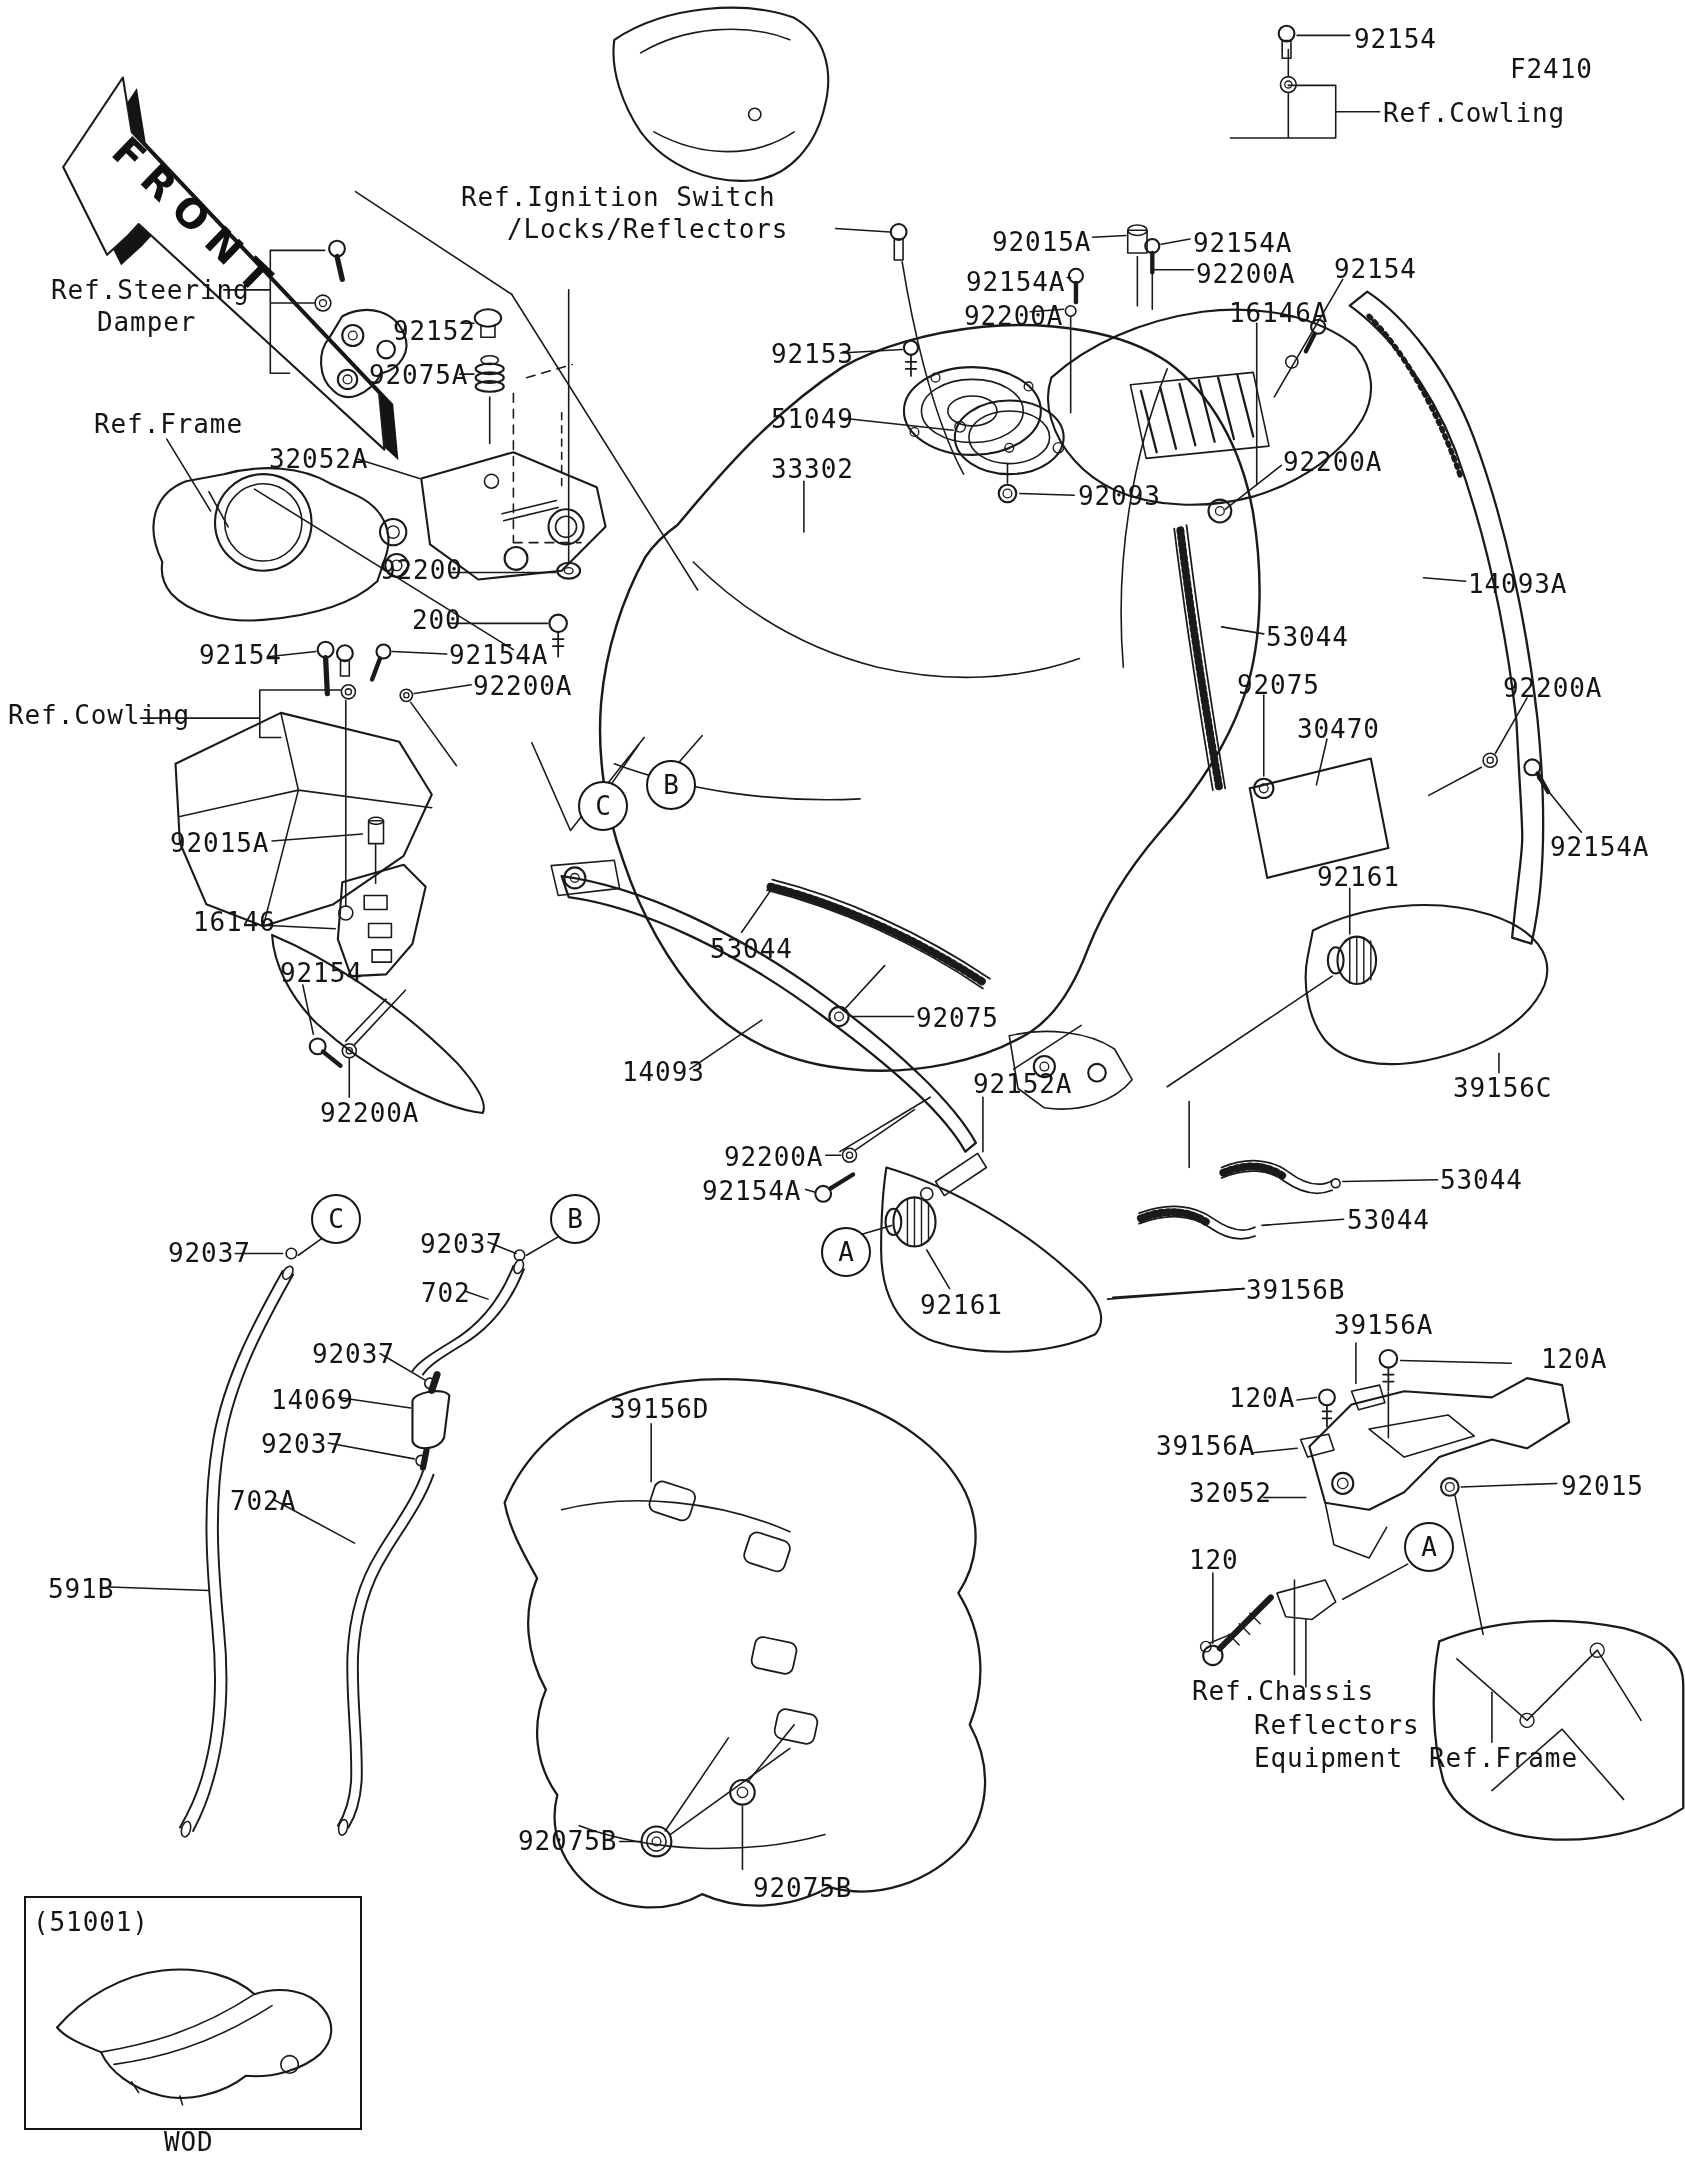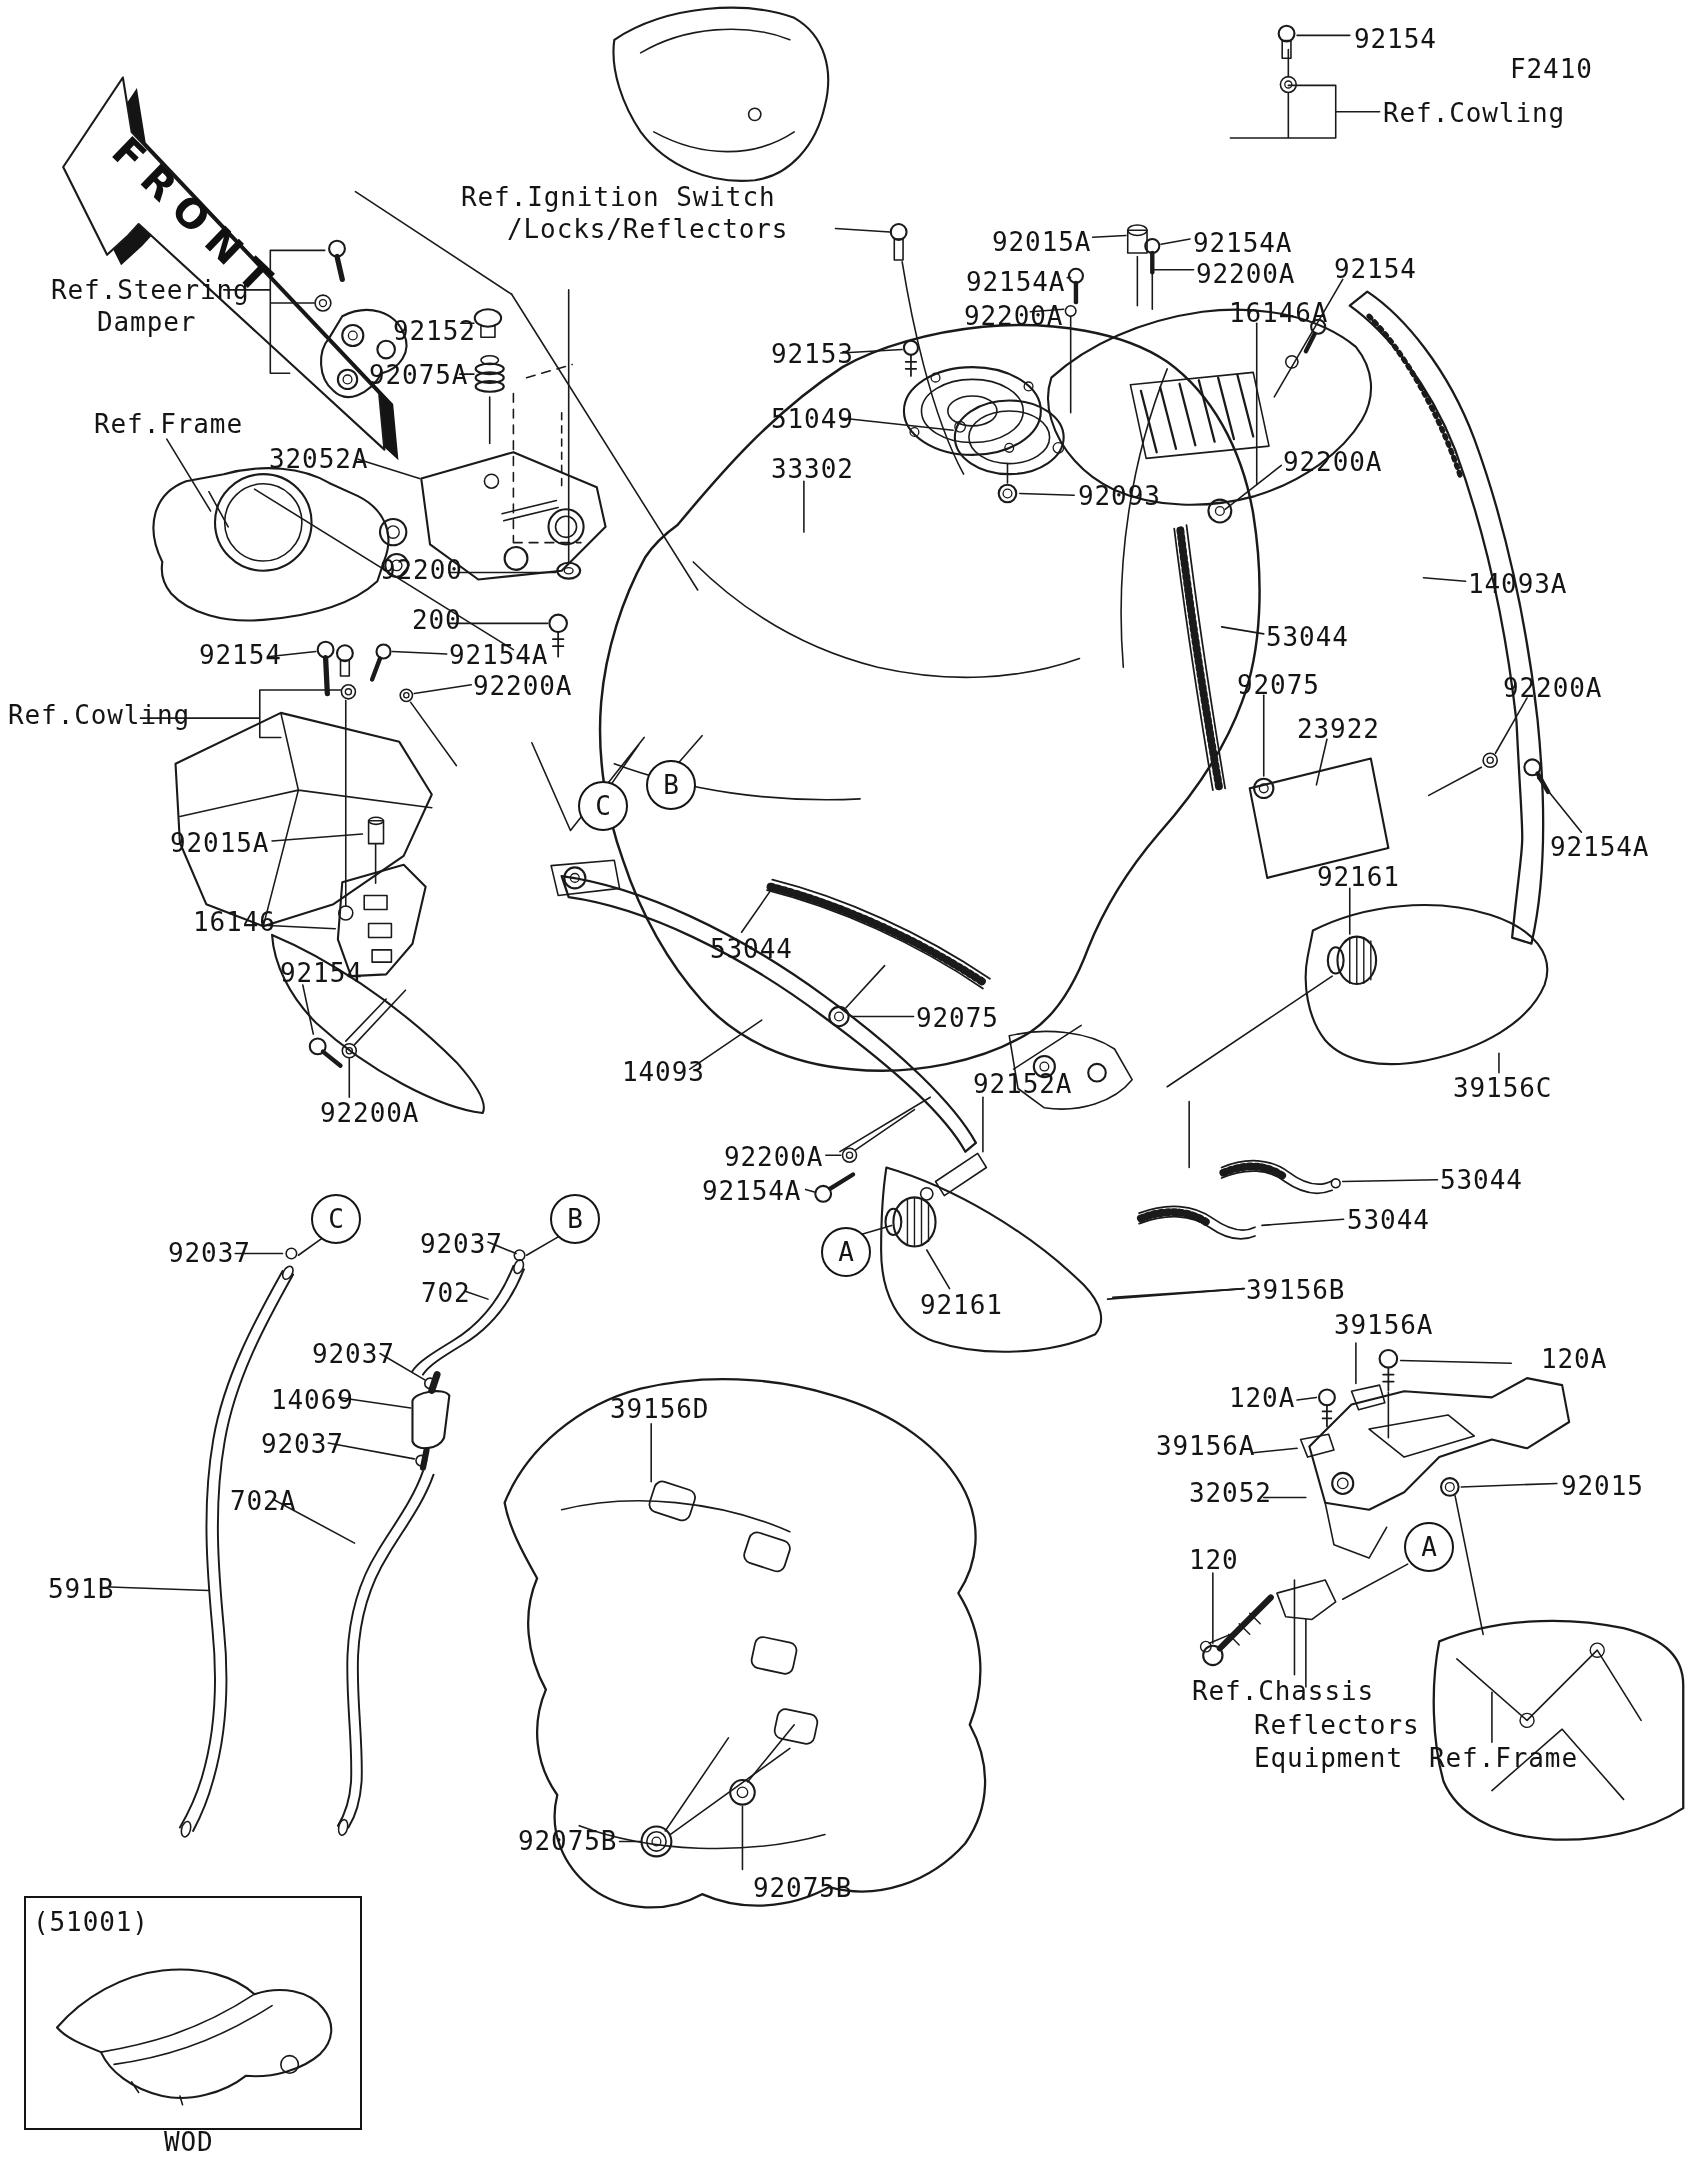--- a/index.html
+++ b/index.html
@@ -407,21 +407,21 @@
 <div class="lbl" style="left:966px;top:269px">92154A</div>
 <div class="lbl" style="left:1196px;top:261px">92200A</div>
 <div class="lbl" style="left:964px;top:303px">92200A</div>
 <div class="lbl" style="left:1229px;top:300px">16146A</div>
 <div class="lbl" style="left:1334px;top:256px">92154</div>
 <div class="lbl" style="left:1283px;top:449px">92200A</div>
 <div class="lbl" style="left:1078px;top:483px">92093</div>
 <div class="lbl" style="left:1468px;top:571px">14093A</div>
 <div class="lbl" style="left:1266px;top:624px">53044</div>
 <div class="lbl" style="left:1237px;top:672px">92075</div>
-<div class="lbl" style="left:1297px;top:716px">23922</div>
+<div class="lbl" style="left:1297px;top:716px">30470</div>
 <div class="lbl" style="left:1503px;top:675px">92200A</div>
 <div class="lbl" style="left:1550px;top:834px">92154A</div>
 <div class="lbl" style="left:1317px;top:864px">92161</div>
 <div class="lbl" style="left:1453px;top:1075px">39156C</div>
 <div class="lbl" style="left:710px;top:936px">53044</div>
 <div class="lbl" style="left:916px;top:1005px">92075</div>
 <div class="lbl" style="left:622px;top:1059px">14093</div>
 <div class="lbl" style="left:973px;top:1071px">92152A</div>
 <div class="lbl" style="left:724px;top:1144px">92200A</div>
 <div class="lbl" style="left:702px;top:1178px">92154A</div>

